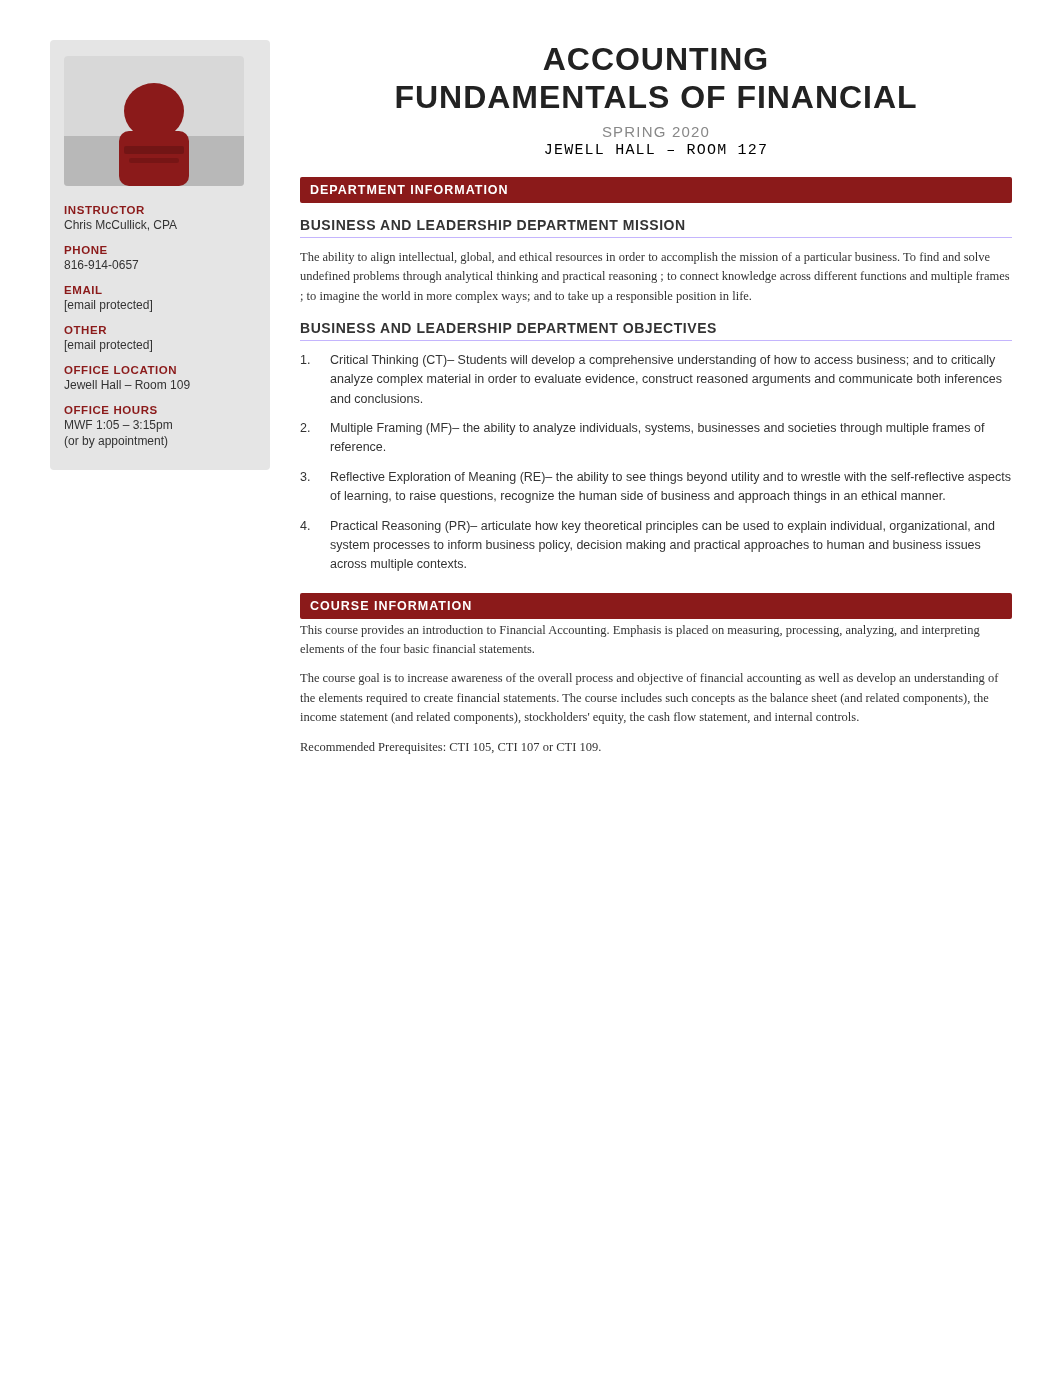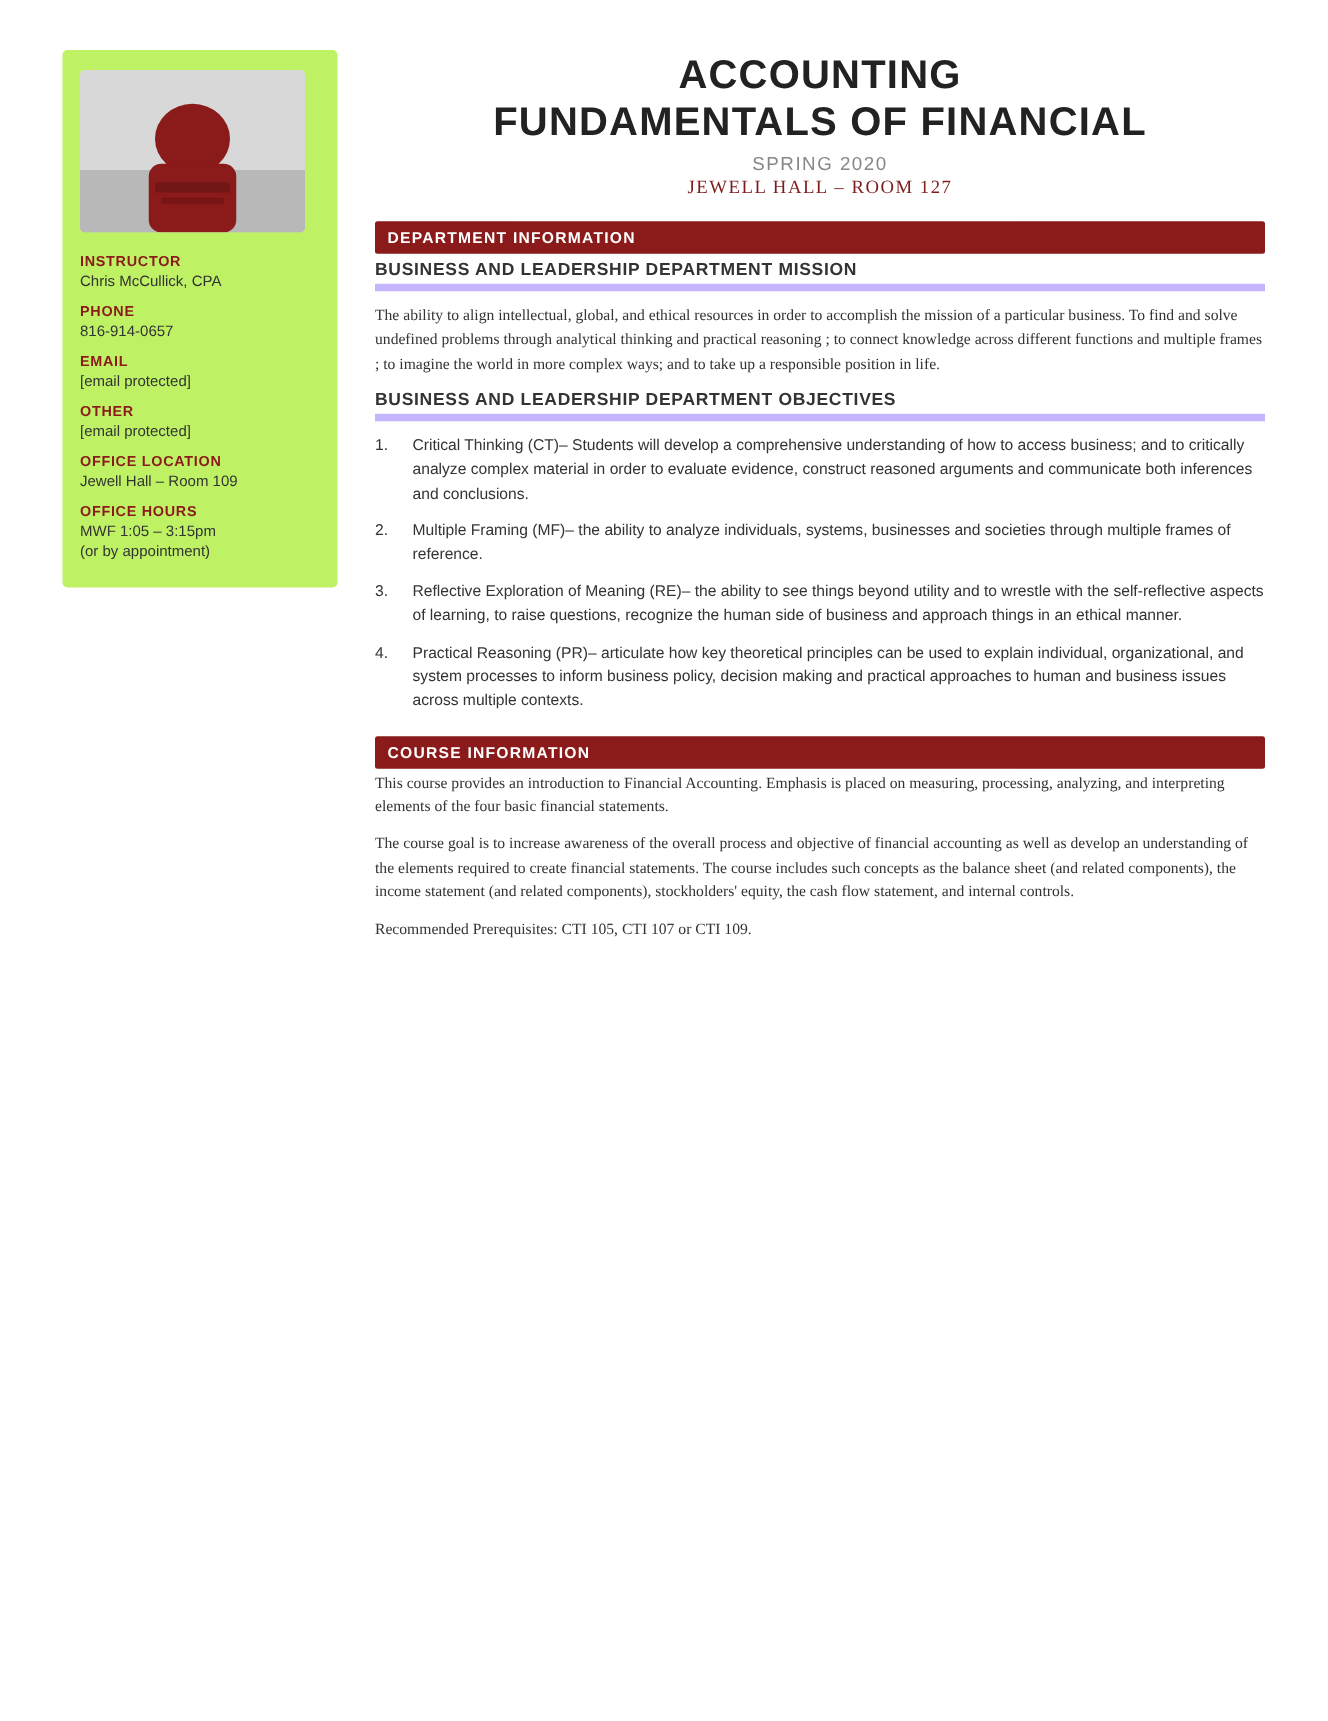--- a/index.html
+++ b/index.html
@@ -13,21 +13,21 @@
     }
     .page-layout {
       display: flex;
       gap: 30px;
       align-items: flex-start;
     }
     
     .sidebar {
       width: 220px;
       min-width: 220px;
-      background: #bef264;
+      background: #e5e5e5;
       border-radius: 4px;
       padding: 16px 14px 20px 14px;
     }
     .sidebar-photo {
       width: 180px;
       height: 130px;
       background: #ddd;
       border-radius: 4px;
       margin-bottom: 18px;
       display: flex;
@@ -76,23 +76,23 @@
       line-height: 1.2;
     }
     .course-subtitle {
       font-family: Arial, sans-serif;
       font-size: 15px;
       color: #888;
       letter-spacing: 0.08em;
       margin-top: 6px;
     }
     .course-room {
-      font-family: Liberation Serif, serif;
+      font-family: Liberation Mono, monospace;
       font-size: 15px;
-      color: #7f1d1d;
+      color: #000000;
       letter-spacing: 0.08em;
       margin-top: 2px;
     }
     
     .section-bar {
       background: #8b1a1a;
       color: #fff;
       font-family: Arial, sans-serif;
       font-size: 12.5px;
       font-weight: bold;
@@ -101,24 +101,24 @@
       margin-bottom: 2px;
       margin-top: 18px;
       border-radius: 2px;
     }
     .subsection-title {
       font-family: Arial, sans-serif;
       font-size: 14px;
       font-weight: bold;
       color: #333;
       letter-spacing: 0.04em;
-      border-bottom: 6px solid #c4b5fd;
+      border-bottom: 1px solid #c4b5fd;
       padding-bottom: 4px;
       margin-bottom: 10px;
-      margin-top: 4px;
+      margin-top: 14px;
     }
     .body-text {
       font-family: Liberation Serif, serif;
       font-size: 12.5px;
       color: #333;
       line-height: 1.55;
       margin-bottom: 10px;
     }
     .objectives-list {
       margin-left: 0;

